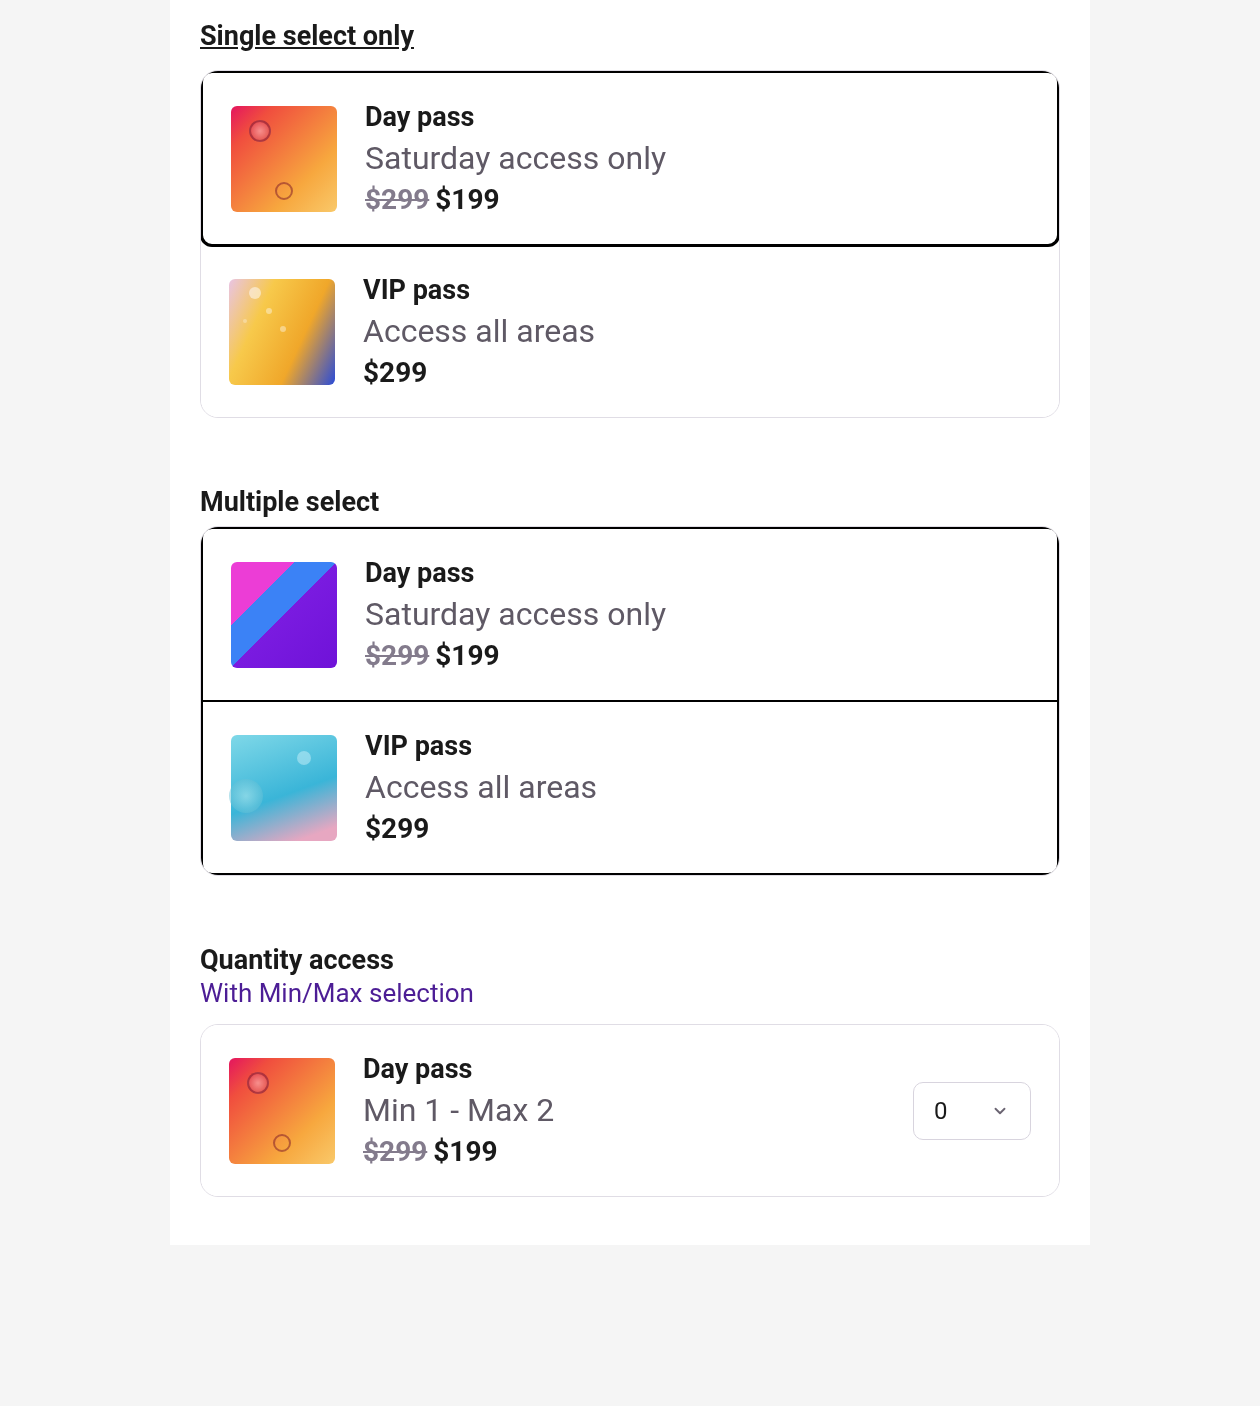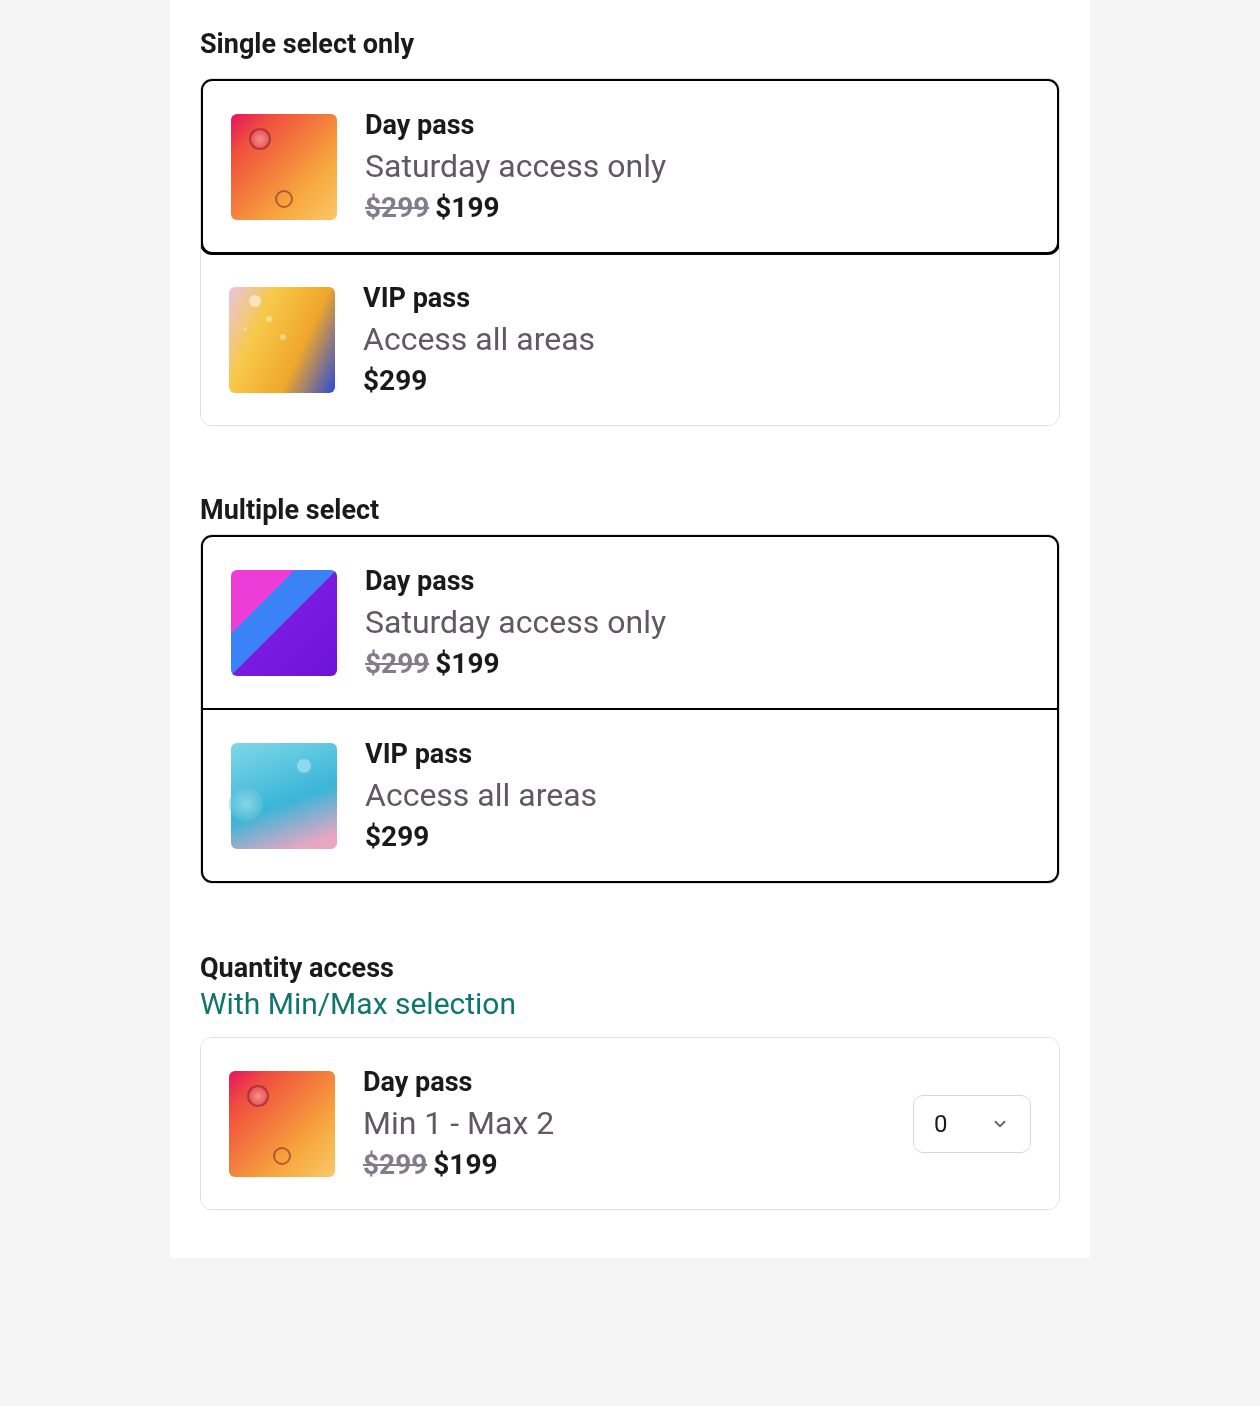--- a/index.html
+++ b/index.html
@@ -23,28 +23,28 @@
       margin-bottom: 48px;
     }
     .section-title {
       font-size: 27px;
       font-weight: 700;
       color: #1a1a1a;
       margin-bottom: 4px;
       padding-top: 20px;
     }
     .section-subtitle {
-      font-size: 30px;
+      font-size: 26px;
       font-weight: 400;
-      color: #0f766e;
+      color: #4c1d95;
       margin-bottom: 16px;
     }
     .card-list {
       border: 1px solid #e0dde5;
-      border-radius: 12px;
+      border-radius: 18px;
       overflow: hidden;
     }
     .card {
       display: flex;
       align-items: center;
       padding: 28px;
       gap: 28px;
       background: #fff;
       border-bottom: 1px solid #e0dde5;
       cursor: pointer;
@@ -184,22 +184,23 @@
       justify-content: center;
     }
     .chevron-down svg {
       width: 18px;
       height: 18px;
     }
     .card.quantity {
       cursor: default;
     }
     .first-section .section-title {
-      padding-top: 28px;
+      padding-top: 20px;
       margin-bottom: 18px;
+      text-decoration: underline;
     }
     .section-title.with-sub {
       margin-bottom: 2px;
     }
   </style>
 </head>
 <body>
 
 <div class="container">
 

